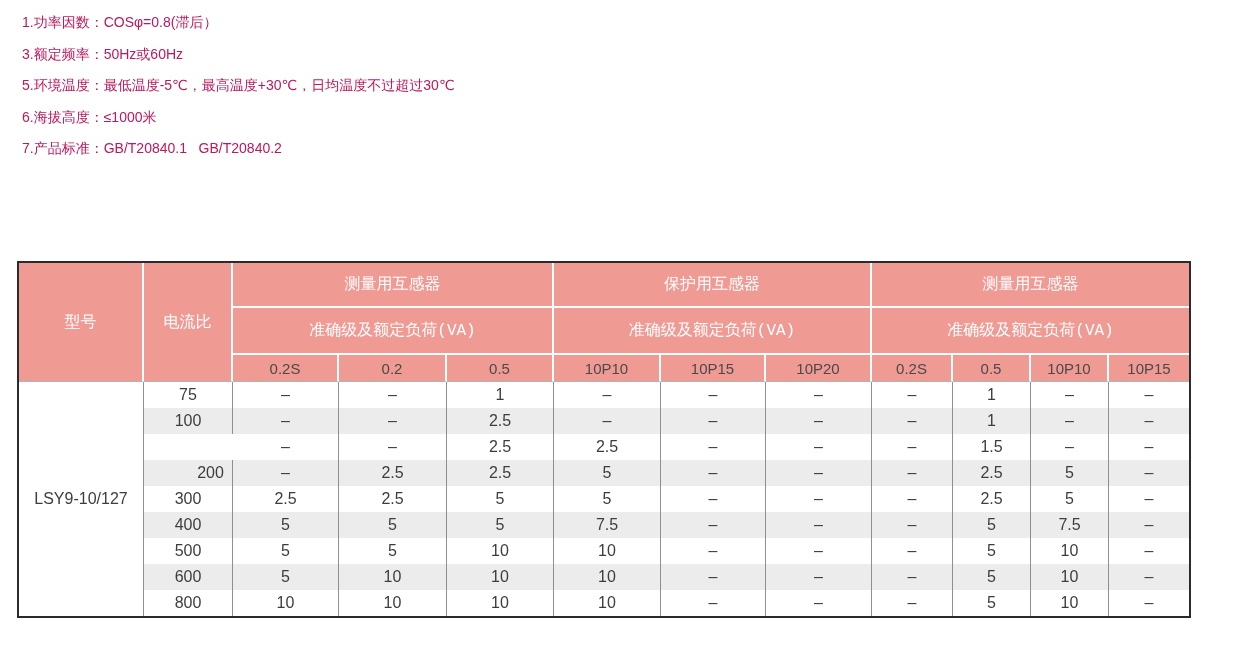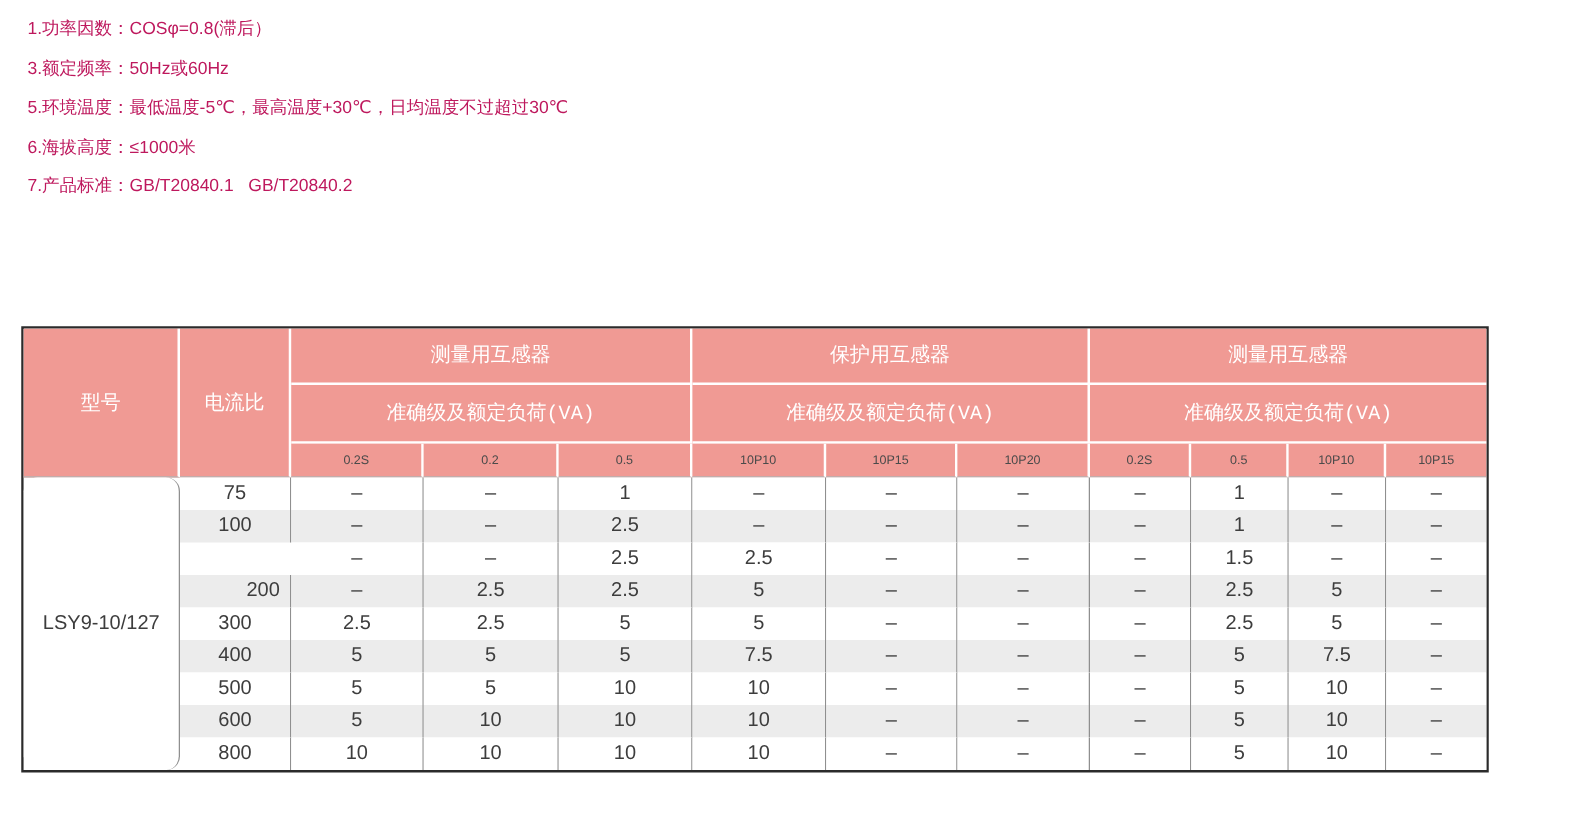--- a/index.html
+++ b/index.html
@@ -20,21 +20,21 @@
     display:grid;
     grid-template-columns:125px 89px 106px 108px 107px 107px 105px 106px 81px 78px 78px 80px;
     grid-template-rows:45px 47px 27px repeat(9, 26px);
     background:#ffffff;
   }
   .cell { display:flex; align-items:center; justify-content:center; text-align:center; }
   .pink { background:#f09a94; color:#ffffff; font-size:16px; }
   .wr   { border-right:2px solid #ffffff; }
   .wb   { border-bottom:2px solid #ffffff;font-family:Liberation Mono, monospace; }
   .gb   { border-bottom:1px solid #b3b3b3; }
-  .sub  { color:#4a4a4a; font-size:10px; }
+  .sub  { color:#4a4a4a; font-size:15px; }
   .colA { grid-area:1 / 1 / 4 / 2;font-family:Liberation Serif, serif; }
   .colB { grid-area:1 / 2 / 4 / 3; }
   .ratio, .val, .model { font-size:16px; color:#3d3d3d; border-right:1px solid #8f8f8f; background:#ffffff; }
   .lastcol { border-right:none; }
   .alt   { background:#ececec; }
   .model { background:#ffffff; }
 </style>
 </head>
 <body>
 
@@ -64,21 +64,21 @@
     <div class="cell pink sub wr gb" style="grid-area:3/4">0.2</div>
     <div class="cell pink sub wr gb" style="grid-area:3/5">0.5</div>
     <div class="cell pink sub wr gb" style="grid-area:3/6">10P10</div>
     <div class="cell pink sub wr gb" style="grid-area:3/7">10P15</div>
     <div class="cell pink sub wr gb" style="grid-area:3/8">10P20</div>
     <div class="cell pink sub wr gb" style="grid-area:3/9">0.2S</div>
     <div class="cell pink sub wr gb" style="grid-area:3/10">0.5</div>
     <div class="cell pink sub wr gb" style="grid-area:3/11">10P10</div>
     <div class="cell pink sub gb" style="grid-area:3/12">10P15</div>
 
-  <div class="cell model" style="grid-area: 4 / 1 / 13 / 2; border-radius: 11px;">LSY9-10/127</div>
+  <div class="cell model" style="grid-area: 4 / 1 / 13 / 2;">LSY9-10/127</div>
       <div class="cell ratio" style="grid-area: 4 / 2;">75</div>
       <div class="cell val" style="grid-area: 4 / 3;">–</div>
       <div class="cell val" style="grid-area: 4 / 4;">–</div>
       <div class="cell val" style="grid-area: 4 / 5;">1</div>
       <div class="cell val" style="grid-area: 4 / 6;">–</div>
       <div class="cell val" style="grid-area: 4 / 7;">–</div>
       <div class="cell val" style="grid-area: 4 / 8;">–</div>
       <div class="cell val" style="grid-area: 4 / 9;">–</div>
       <div class="cell val" style="grid-area: 4 / 10;">1</div>
       <div class="cell val" style="grid-area: 4 / 11;">–</div>

